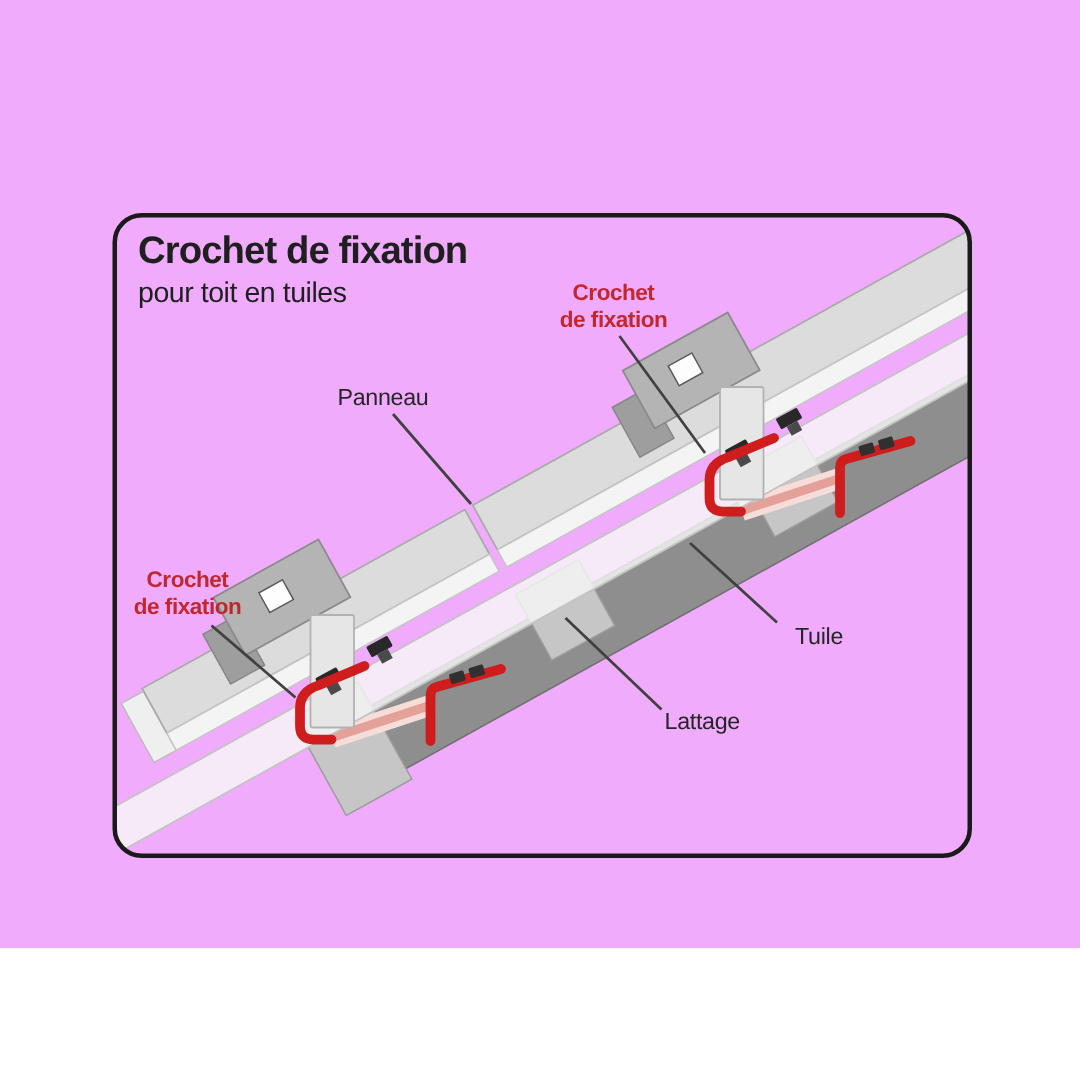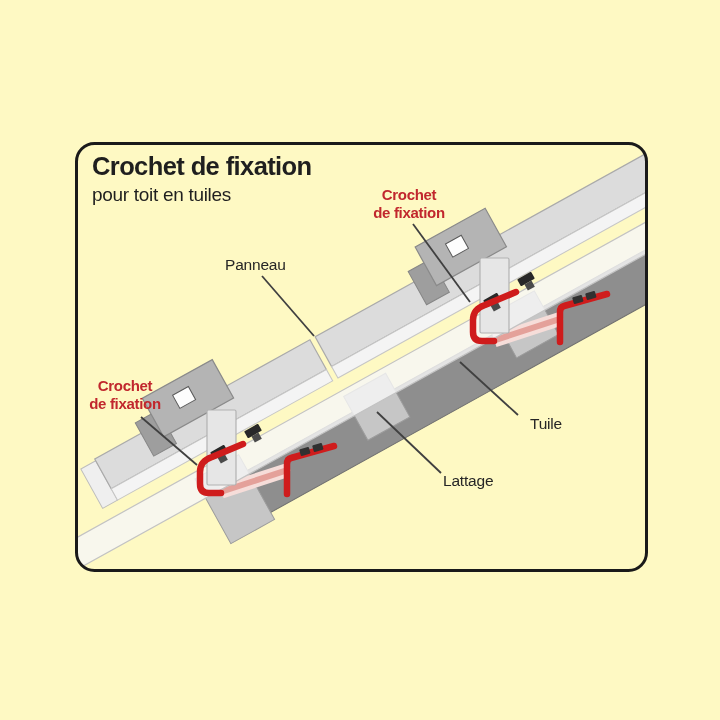--- a/index.html
+++ b/index.html
@@ -2,21 +2,21 @@
 <html style="--accent_red: #c1272d; --hook_red: #cf1c1c; --hook_hidden_pink: #e4a19a; --panel_gray: #dcdcdc; --tile_gray: #8e8e8e; --clamp_gray: #b4b4b4; --plate_gray: #e6e6e6; --leader_line: #404040; --frame_border: #1a1a1a; --text_color: #1f1f1f;"><head>
 <meta charset="utf-8">
 <style>
   :root{
     --accent_red:#c1272d; --hook_red:#cf1c1c; --hook_hidden_pink:#e4a19a;
     --panel_gray:#dcdcdc; --tile_gray:#8e8e8e; --clamp_gray:#b4b4b4;
     --plate_gray:#e6e6e6; --leader_line:#404040; --frame_border:#1a1a1a;
     --text_color:#1f1f1f;
   }
   html,body{margin:0;padding:0;background:#ffffff;}
-  .page{width:720px;height:720px;background:#fef9c3;position:relative;overflow:hidden;
+  .page{width:720px;height:632px;background:#f0abfc;position:relative;overflow:hidden;
         font-family:"Liberation Sans", sans-serif;}
   svg{display:block;}
   text{font-family:"Liberation Sans", sans-serif;}
   .title-text{font-size:25.5px;font-weight:bold;letter-spacing:-0.6px;fill:var(--text_color);}
   .subtitle-text{font-size:19px;font-weight:normal;letter-spacing:-0.3px;fill:var(--text_color);}
   .black-label{font-size:15.5px;font-weight:normal;letter-spacing:-0.2px;fill:#262626;}
   .red-label{font-size:15px;font-weight:bold;letter-spacing:-0.3px;fill:var(--accent_red);text-anchor:middle;}
   .leader{stroke:var(--leader_line);stroke-width:1.8;fill:none;}
   .frame{fill:none;stroke:var(--frame_border);stroke-width:3;}
   .tile{fill:var(--tile_gray);stroke:#6f6f6f;stroke-width:1;}

